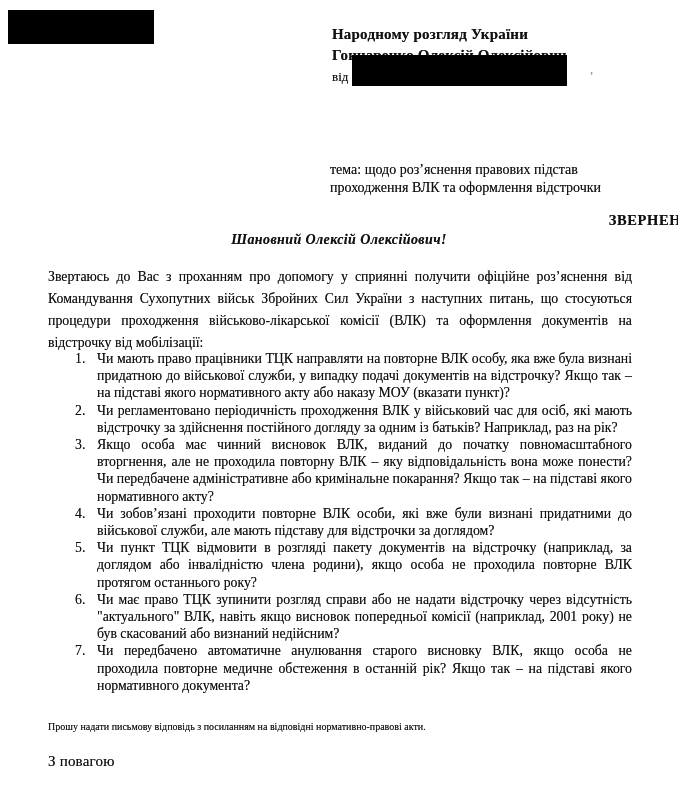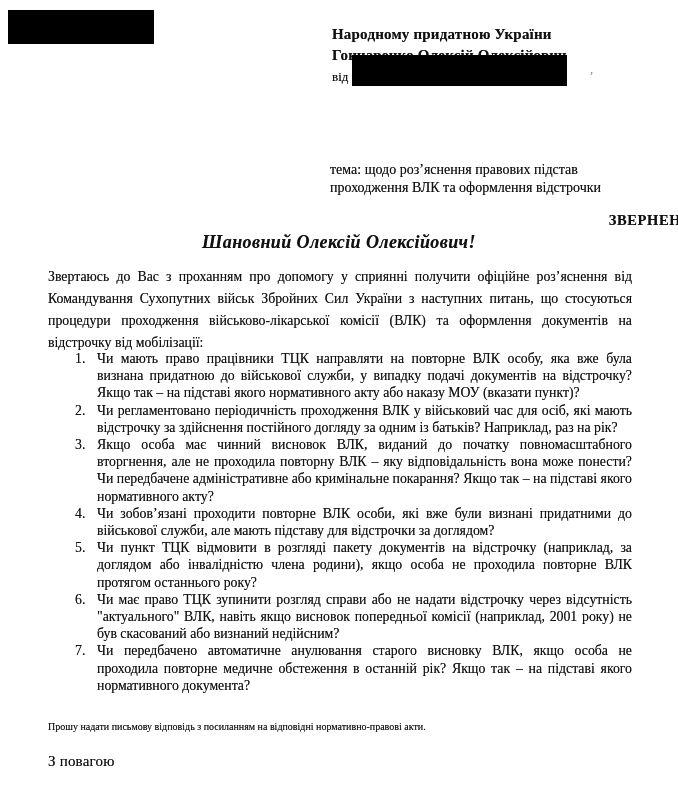--- a/index.html
+++ b/index.html
@@ -23,42 +23,42 @@
   .residue{position:absolute;color:#8a8a8a;font-size:13px;text-shadow:none;z-index:2;}
   .residue-dash{left:546px;top:66px;}
   .residue-comma{left:590px;top:61px;}
   .subject{position:absolute;left:330px;top:161px;font-size:14px;line-height:18.2px;font-family:Liberation Serif, serif;}
   .title-row{position:absolute;left:0;top:211px;width:678px;text-align:right;}
   .title-row .title{
     position:relative;left:26px;font-weight:700;font-size:14.5px;letter-spacing:.6px;
   }
   .salutation{
     position:absolute;left:0;top:232px;width:678px;text-align:center;
-    font-weight:700;font-style:italic;font-size:18px;letter-spacing:.4px;
+    font-weight:700;font-style:italic;font-size:14px;letter-spacing:.4px;
   }
   .intro{
     position:absolute;left:48px;top:266px;width:584px;
     font-size:13.8px;line-height:22px;text-align:justify;
   }
   .qlist{position:absolute;left:48px;top:350px;width:584px;font-size:13.8px;line-height:17.2px;}
   .qitem{display:flex;}
   .qnum{flex:0 0 22px;margin-left:27px;}
   .qtext{flex:1;text-align:justify;}
   .closing{position:absolute;left:48px;top:718px;width:584px;font-size:10px;line-height:18px;}
   .signoff{position:absolute;left:48px;top:753px;font-weight:400;font-size:15px;letter-spacing:.2px;}
 </style>
 </head>
 <body>
 
 <div class="page">
 
   <div class="redaction redaction-a"></div>
 
   <div class="recipient">
-    <div class="r1">Народному придатною України</div>
+    <div class="r1">Народному розгляд України</div>
     <div class="r2">Гончаренко Олексій Олексійович</div>
     <div class="from-label">від</div>
   </div>
 
   <div class="redaction redaction-b"></div>
 
   <span class="residue residue-dash">-</span>
   <span class="residue residue-comma">,</span>
 
   <div class="subject">
@@ -70,21 +70,21 @@
     <span class="title">ЗВЕРНЕННЯ</span>
   </div>
 
   <div class="salutation">Шановний Олексій Олексійович!</div>
 
   <div class="intro">Звертаюсь до Вас з проханням про допомогу у сприянні получити офіційне роз’яснення від Командування Сухопутних військ Збройних Сил України з наступних питань, що стосуються процедури проходження військово-лікарської комісії (ВЛК) та оформлення документів на відстрочку від мобілізації:</div>
 
   <div class="qlist">
     <div class="qitem">
       <span class="qnum">1.</span>
-      <span class="qtext">Чи мають право працівники ТЦК направляти на повторне ВЛК особу, яка вже була визнана придатною до військової служби, у випадку подачі документів на відстрочку? Якщо так – на підставі якого нормативного акту або наказу МОУ (вказати пункт)?</span>
+      <span class="qtext">Чи мають право працівники ТЦК направляти на повторне ВЛК особу, яка вже була визнані придатною до військової служби, у випадку подачі документів на відстрочку? Якщо так – на підставі якого нормативного акту або наказу МОУ (вказати пункт)?</span>
     </div>
     <div class="qitem">
       <span class="qnum">2.</span>
       <span class="qtext">Чи регламентовано періодичність проходження ВЛК у військовий час для осіб, які мають відстрочку за здійснення постійного догляду за одним із батьків? Наприклад, раз на рік?</span>
     </div>
     <div class="qitem">
       <span class="qnum">3.</span>
       <span class="qtext">Якщо особа має чинний висновок ВЛК, виданий до початку повномасштабного вторгнення, але не проходила повторну ВЛК – яку відповідальність вона може понести? Чи передбачене адміністративне або кримінальне покарання? Якщо так – на підставі якого нормативного акту?</span>
     </div>
     <div class="qitem">

